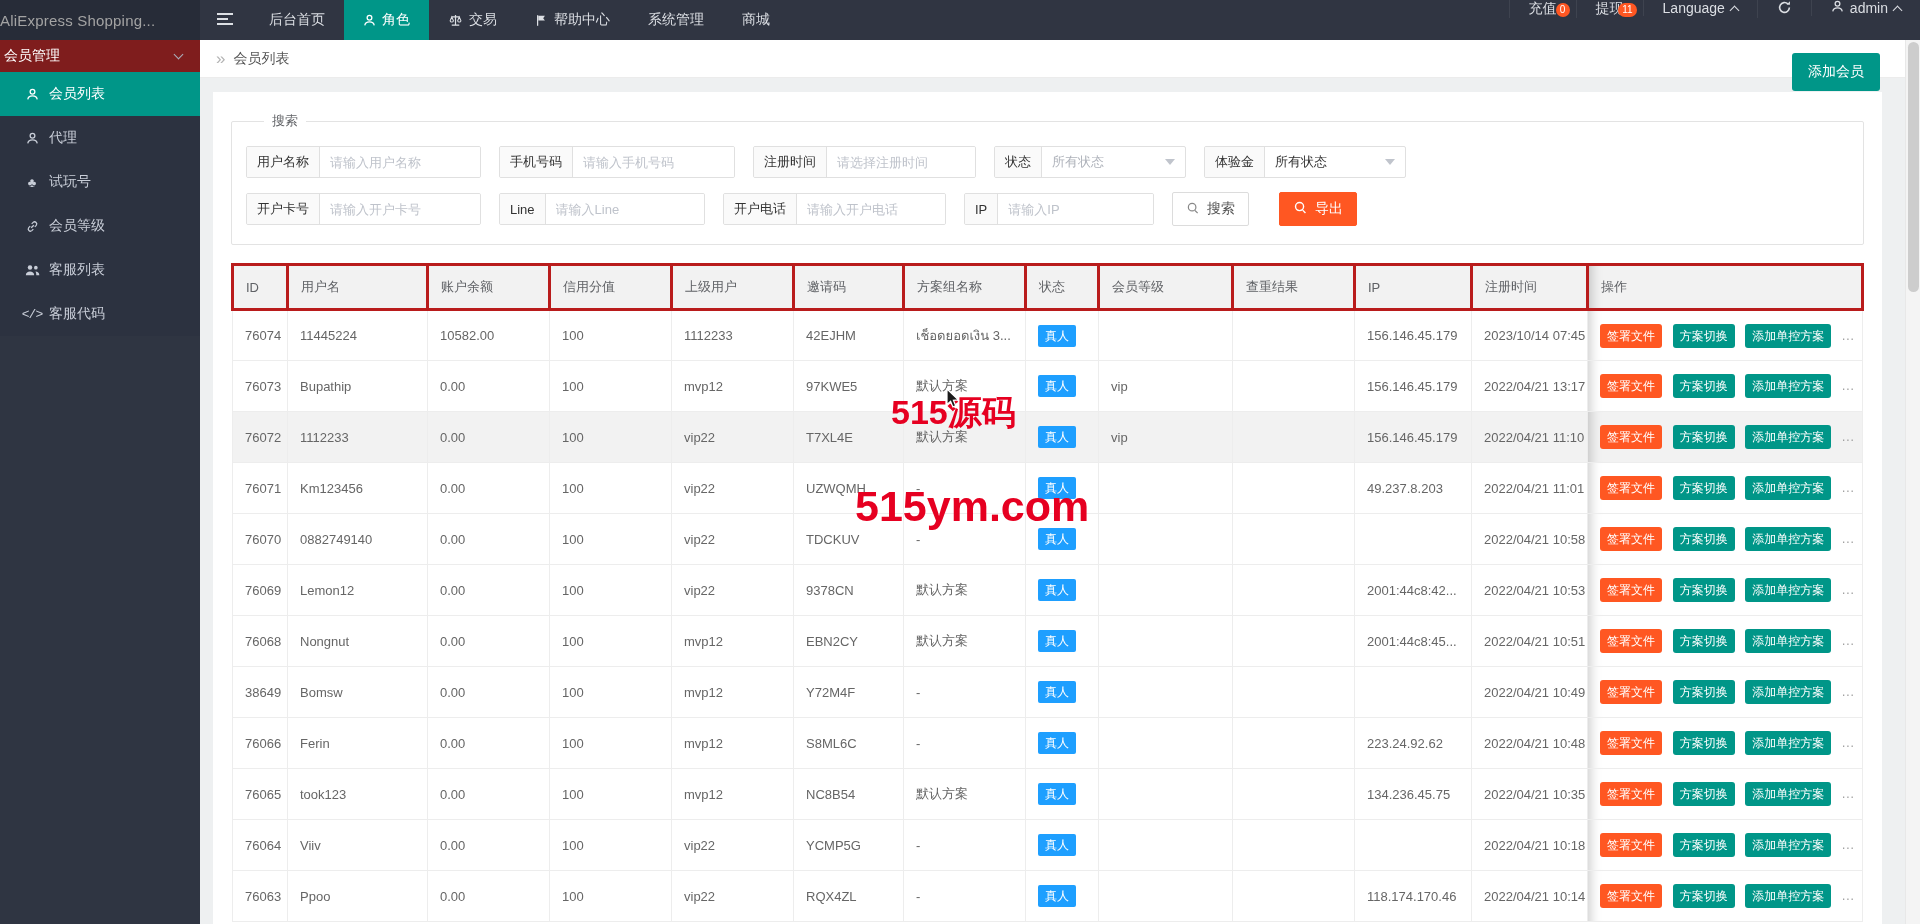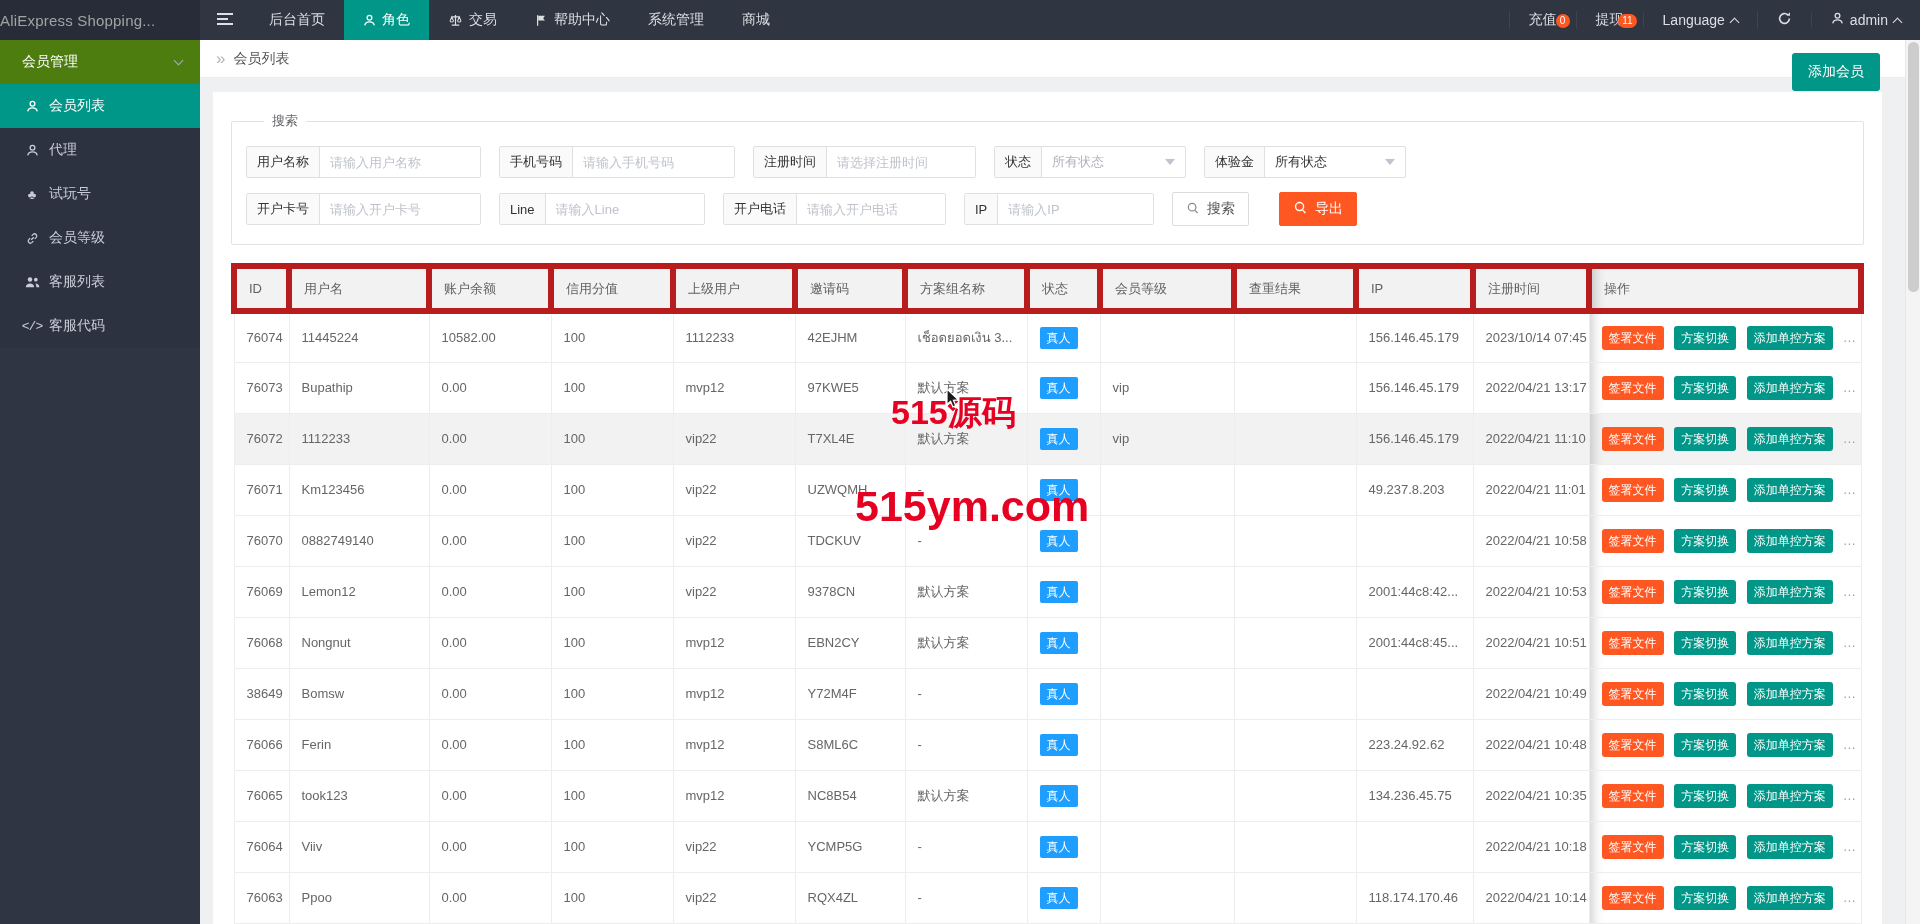--- a/index.html
+++ b/index.html
@@ -9,30 +9,30 @@
 
   
   .topbar{position:absolute;top:0;left:0;width:1920px;height:40px;background:#30An3542;background:#303542;display:flex;align-items:stretch;z-index:30;}
   .logo{width:200px;background:#272c38;color:#a3a3a3;font-size:15px;display:flex;align-items:center;padding-left:0;letter-spacing:.2px;white-space:nowrap;overflow:hidden;}
   .nav-left{display:flex;align-items:stretch;}
   .nav-item{display:flex;align-items:center;gap:6px;padding:0 19px;color:#dcdfe4;font-size:14px;cursor:pointer;white-space:nowrap;}
   .nav-item .nicon{display:inline-flex;color:#dcdfe4;}
   .nav-item.active{background:#009688;color:#fff;}
   .nav-item.active .nicon{color:#fff;}
   .burger{padding:0 16px;display:flex;align-items:center;cursor:pointer;}
-  .nav-right{margin-left:auto;display:flex;align-items:center;}
+  .nav-right{margin-left:auto;display:flex;align-items:flex-start;}
   .nav-right .nav-item{border-left:1px solid rgba(255,255,255,.07);position:relative;}
   .badge{position:absolute;top:3px;right:6px;background:#ff5722;color:#fff;font-size:10px;line-height:13px;min-width:14px;height:14px;border-radius:8px;text-align:center;padding:0 4px;}
   .chev{display:inline-block;width:7px;height:7px;border-left:1.6px solid currentColor;border-bottom:1.6px solid currentColor;}
   .chev.up{transform:rotate(135deg);margin-top:4px;}
   .chev.down{transform:rotate(-45deg);margin-top:-3px;}
 
   
   .sidebar{position:absolute;top:40px;left:0;bottom:0;width:200px;background:#2f3542;z-index:20;}
-  .sgroup-h{height:44px;display:flex;align-items:center;justify-content:space-between;padding:0 18px 0 22px;color:#fff;font-size:14px;background:#4d7c0f;cursor:pointer;}
+  .sgroup-h{height:32px;display:flex;align-items:center;justify-content:space-between;padding:0 18px 0 4px;color:#fff;font-size:14px;background:#7f1d1d;cursor:pointer;}
   .sitem{height:44px;display:flex;align-items:center;gap:9px;padding-left:24px;color:#c9ced8;font-size:14px;background:#2c3240;cursor:pointer;}
   .sitem .sicon{display:inline-flex;width:16px;justify-content:center;color:inherit;font-size:13px;}
   .sitem.active{background:#009688;color:#fff;}
   .code-glyph{font-family:"Liberation Mono","DejaVu Sans Mono",monospace;font-size:11px;letter-spacing:-1px;}
 
   
   .crumbbar{position:absolute;top:40px;left:200px;right:15px;height:38px;background:#fff;display:flex;align-items:center;padding-left:16px;border-bottom:1px solid #ececec;z-index:5;}
   .crumb-arrows{color:#b3b3b3;font-size:17px;margin-right:8px;}
   .crumb-title{color:#555;font-size:14px;}
   .add-btn{position:absolute;top:53px;right:40px;background:#009688;color:#fff;border:none;font-size:14px;padding:10px 16px;border-radius:3px;cursor:pointer;z-index:25;font-family:inherit;}
@@ -55,21 +55,21 @@
   .caret-down{width:0;height:0;border-left:5px solid transparent;border-right:5px solid transparent;border-top:6px solid #c0c4cc;}
   .g-user,.g-card{width:235px;} .g-phone{width:236px;} .g-regtime,.g-tel{width:223px;}
   .g-status{width:192px;} .g-trial{width:202px;} .g-line{width:206px;} .g-ip{width:190px;}
   .g-user .finput,.g-card .finput,.g-phone .finput,.g-regtime .finput,.g-tel .finput,.g-line .finput,.g-ip .finput{flex:1;}
   .btn-search{display:inline-flex;align-items:center;gap:7px;height:34px;padding:0 13px;background:#fff;border:1px solid #dcdcdc;border-radius:2px;color:#555;font-size:14px;cursor:pointer;font-family:inherit;}
   .btn-export{display:inline-flex;align-items:center;gap:7px;height:34px;padding:0 13px;background:#ff5722;border:1px solid #ff5722;border-radius:2px;color:#fff;font-size:14px;cursor:pointer;font-family:inherit;margin-left:12px;}
 
   
   .tbl-wrap{margin-top:18px;position:relative;}
   table.grid{width:100%;border-collapse:collapse;table-layout:fixed;}
-  table.grid th{background:#f2f2f2;border:6px solid #b91c1c;font-weight:normal;color:#606266;font-size:13px;text-align:left;height:45px;padding:0 12px;white-space:nowrap;overflow:hidden;}
+  table.grid th{background:#f2f2f2;border:3px solid #b91c1c;font-weight:normal;color:#606266;font-size:13px;text-align:left;height:45px;padding:0 12px;white-space:nowrap;overflow:hidden;}
   table.grid td{border:1px solid #ededed;color:#666;font-size:13px;height:51px;padding:0 12px;white-space:nowrap;overflow:hidden;background:#fff;}
   table.grid tr.hl td{background:#f2f2f2;margin-top:44px;}
   th.col-actions{background:#fcfcfc;box-shadow:inset 14px 0 12px -12px rgba(0,0,0,.22);}
   td.col-actions{box-shadow:inset 14px 0 12px -12px rgba(0,0,0,.22);padding-left:16px;}
   .status-badge{display:inline-block;background:#1e9fff;color:#fff;font-size:12px;padding:5px 7px;border-radius:2px;line-height:1;}
   .abtn{display:inline-block;border:none;color:#fff;font-size:12px;padding:6px 7px;border-radius:3px;margin-right:7px;cursor:pointer;line-height:1;font-family:inherit;white-space:nowrap;}
   .more-dots{color:#999;font-size:12px;cursor:pointer;letter-spacing:1px;}
 
   
   .wm{position:absolute;font-weight:bold;color:#e60021;z-index:50;pointer-events:none;white-space:nowrap;}

